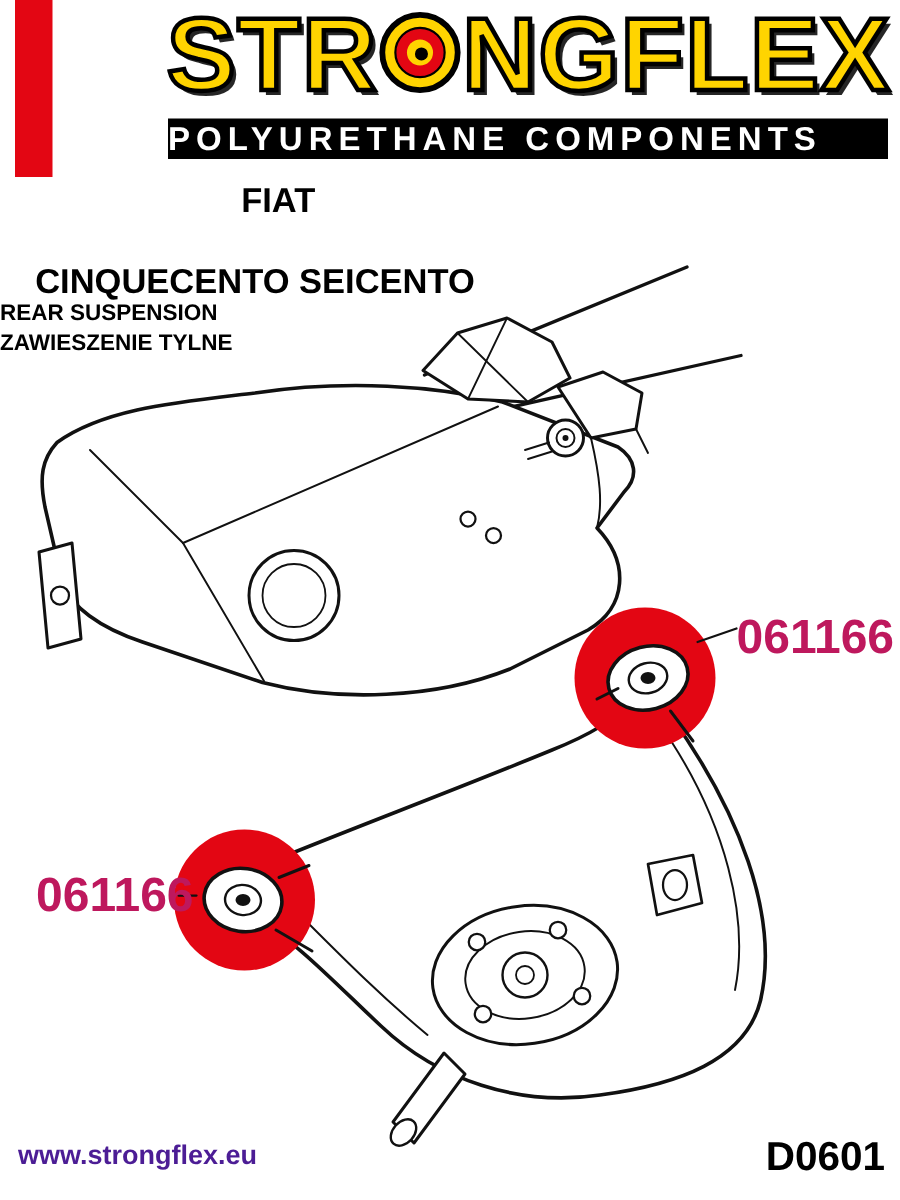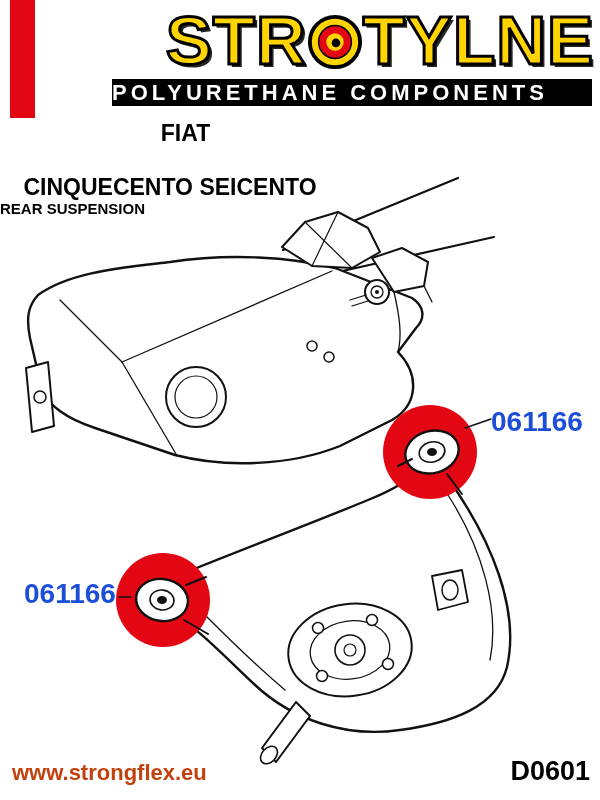--- a/index.html
+++ b/index.html
@@ -7,21 +7,21 @@
   .page {
     position:relative; width:600px; height:800px;
     background:#ffffff; overflow:hidden; margin:0 auto;
   }
   .red-stripe {
     position:absolute; left:10px; top:0; width:25px; height:118px;
     background:#E30613;
   }
   .logo-row {
     position:absolute; left:36px; top:2px; right:6px; height:76px;
-    display:flex; align-items:center; justify-content:flex-end;padding-left:16px;
+    display:flex; align-items:flex-start; justify-content:flex-end;padding-left:16px;
   }
   .logo-text {
     font-size:69px; font-weight:bold; letter-spacing:1px;
     color:#FFD400; -webkit-text-stroke:3px #000;
     text-shadow:3px 3px 0 rgba(0,0,0,0.85);
     line-height:1; white-space:nowrap;
   }
   .logo-o { width:58px; height:58px; margin:4px -1px 0 -1px; flex:0 0 auto; }
   .tagline-bar {
     position:absolute; left:112px; top:79px; right:8px; height:27px;
@@ -34,61 +34,62 @@
   }
   .vehicle-make { font-size:23px; line-height:1.1;margin-left:31px; }
   .vehicle-model { font-size:23px; line-height:1.15; white-space:nowrap;margin-top:28px; }
   .section-block {
     position:absolute; left:0; top:199px; width:335px; text-align:left;
     font-weight:bold; color:#000;
   }
   .section-line { font-size:15px; line-height:1.3; }
   .diagram-svg { position:absolute; left:0; top:0; width:600px; height:800px; }
   .part-label {
-    position:absolute; font-size:28px; font-weight:bold; color:#1d4ed8;
+    position:absolute; font-size:32px; font-weight:bold; color:#be185d;
     letter-spacing:0; z-index:5; white-space:nowrap;
   }
   .part-label.upper { left:491px; top:406px; }
   .part-label.lower { left:24px; top:578px; }
   .footer-site {
-    position:absolute; left:12px; top:760px; font-size:22px; font-weight:bold; color:#c2410c;
+    position:absolute; left:12px; top:760px; font-size:18px; font-weight:bold; color:#4c1d95;
   }
   .footer-code {
     position:absolute; right:10px; top:756px; font-size:27px; font-weight:bold; color:#000;
   }
 </style>
 </head>
 <body>
 
 <div class="page">
 
   <div class="red-stripe"></div>
 
   <div class="logo-row">
     <span class="logo-text">STR</span>
     <svg class="logo-o" viewBox="0 0 60 60">
       <circle cx="30" cy="30" r="26" fill="#FFD400" stroke="#000" stroke-width="4"></circle>
       <circle cx="30" cy="30" r="17" fill="#E30613" stroke="#000" stroke-width="1.5"></circle>
       <circle cx="30" cy="30" r="9" fill="#FFD400"></circle>
       <circle cx="31" cy="31" r="4.5" fill="#000"></circle>
     </svg>
-    <span class="logo-text">TYLNE</span>
+    <span class="logo-text">NGFLEX</span>
   </div>
 
   <div class="tagline-bar">
     <span>POLYURETHANE COMPONENTS</span>
   </div>
 
   <div class="vehicle-block">
     <div class="vehicle-make">FIAT</div>
     <div class="vehicle-model">CINQUECENTO SEICENTO</div>
   </div>
 
   <div class="section-block">
     <div class="section-line">REAR SUSPENSION</div>
+    <div class="section-line">ZAWIESZENIE TYLNE</div>
   </div>
 
   <svg class="diagram-svg" viewBox="0 0 600 800" fill="none" stroke="#111" stroke-linejoin="round" stroke-linecap="round">
 
     <g stroke-width="2.2">
       <path d="M458,178 L283,250"></path>
       <path d="M494,237 L338,272"></path>
     </g>
 
     <g>

